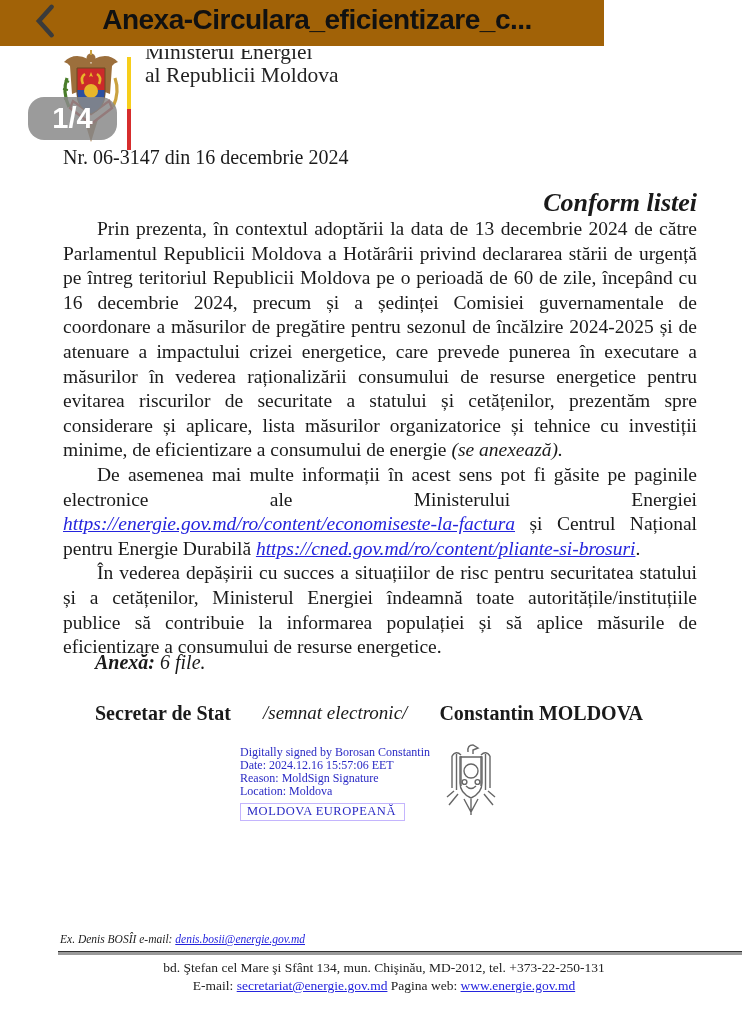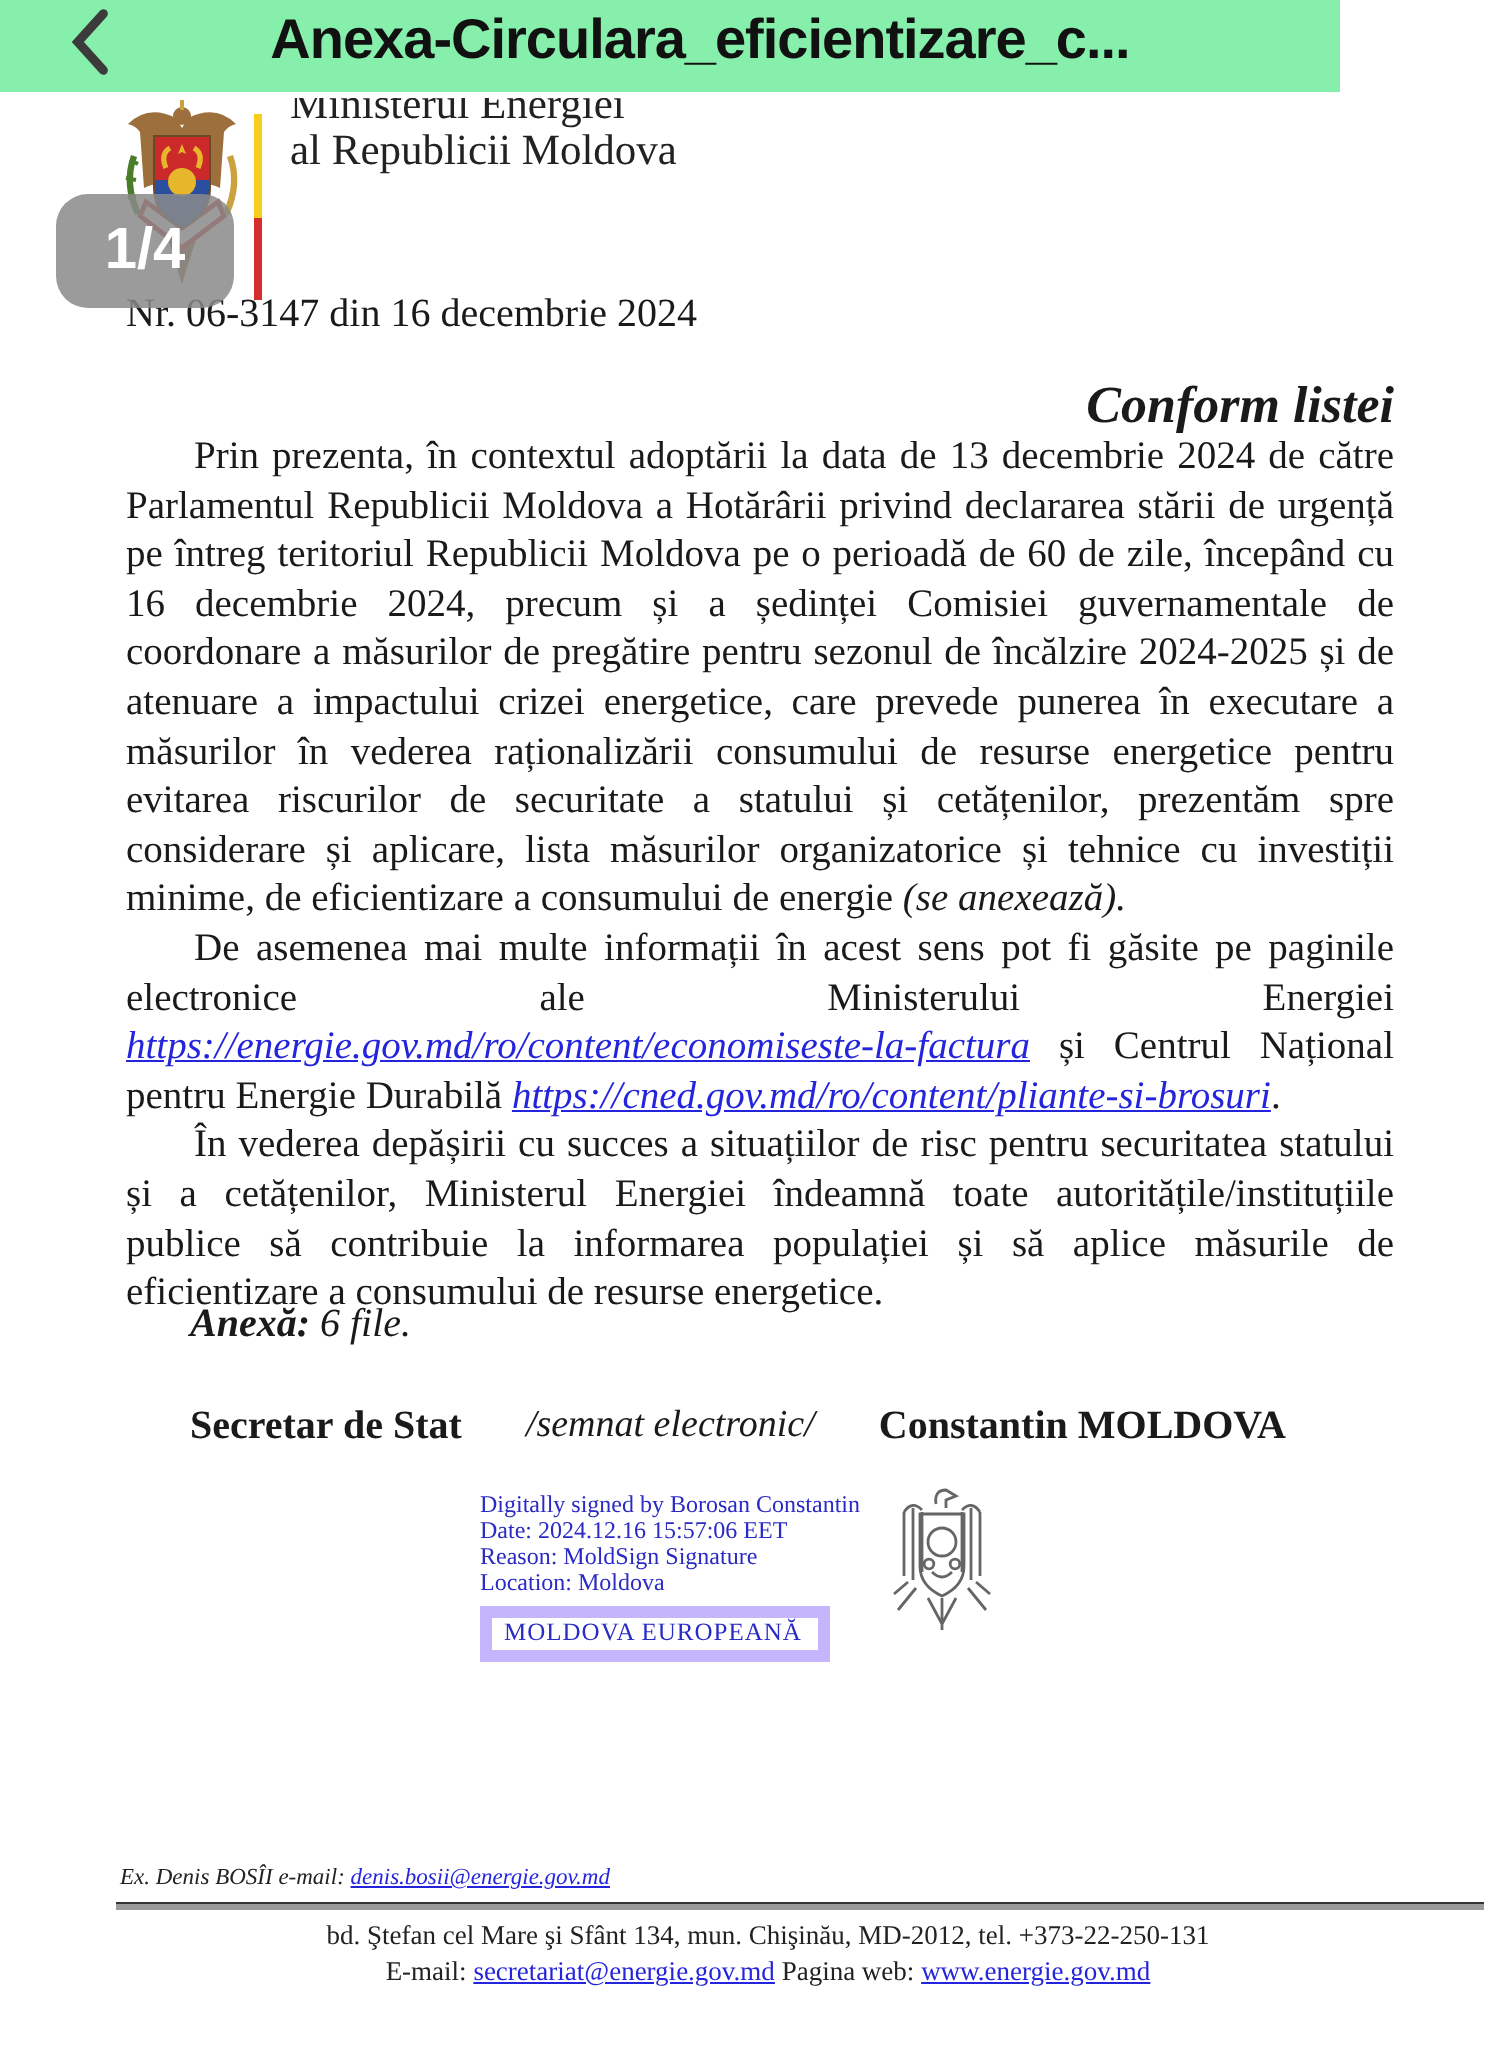--- a/index.html
+++ b/index.html
@@ -2,57 +2,57 @@
 <html><head>
 <meta charset="utf-8">
 <style>
   * { margin:0; padding:0; box-sizing:border-box; }
   html,body { background:#ffffff; }
   .screen {
     position:relative; width:748px; height:1024px; background:#ffffff;
     font-family:"Liberation Serif", serif; color:#1a1a1a; overflow:hidden;
   }
   
-  .appbar { position:absolute; top:0; left:0; width:670px; height:46px; background:#86efac; z-index:30; }
+  .appbar { position:absolute; top:0; left:0; width:604px; height:46px; background:#a16207; z-index:30; }
   .back-btn { position:absolute; left:26px; top:2px; width:40px; height:40px; background:none; border:none; cursor:pointer; }
   .appbar-title {
     position:absolute; left:70px; right:40px; top:4px; text-align:center;
     font-family:"Liberation Sans", sans-serif; font-weight:bold; font-size:28px;
     letter-spacing:-0.5px; color:#111; white-space:nowrap; overflow:hidden;
   }
   
   .logo-color { position:absolute; left:60px; top:50px; width:62px; height:98px; }
   .stripe { position:absolute; left:127px; top:57px; width:4px; height:93px; }
   .stripe .y { height:52px; background:#f7ce1a; }
   .stripe .r { height:41px; background:#d62d2d; }
   .ministry { position:absolute; left:145px; top:49px; height:46px; overflow:hidden; font-size:21.5px; line-height:23px; color:#222; }
   .ministry .l1 { margin-top:-8px; }
   .doc-number { position:absolute; left:63px; top:146px; font-size:20px; }
   .page-badge {
-    position:absolute; left:28px; top:97px; width:89px; height:57px; border-radius:16px;
+    position:absolute; left:28px; top:97px; width:89px; height:43px; border-radius:16px;
     background:rgba(137,137,137,0.85); z-index:20;
     display:flex; align-items:center; justify-content:center;
     font-family:"Liberation Sans", sans-serif; font-weight:bold; font-size:29px; color:#fff;
   }
   .conform { position:absolute; right:51px; top:188px; font-size:26px; font-weight:bold; font-style:italic; }
   
   .body-text { position:absolute; left:63px; top:217px; width:634px; font-size:19.5px; line-height:24.6px; text-align:justify; }
   .body-text p { text-indent:34px; margin:0; }
   .body-text a { color:#2424dd; font-style:italic; text-decoration:underline; cursor:pointer; }
   .it { font-style:italic; }
   .annex { position:absolute; left:95px; top:651px; font-size:20px; }
   .annex .lbl { font-weight:bold; font-style:italic; }
   .annex .val { font-style:italic; }
   
   .sig-row { position:absolute; left:95px; top:702px; width:548px; display:flex; justify-content:space-between; align-items:flex-start; }
   .sig-role, .sig-name { font-size:20px; font-weight:bold; }
   .sig-note { font-size:19px; font-style:italic; }
   .digsig { position:absolute; left:240px; top:746px; font-size:12px; line-height:13px; color:#2a2ac4; }
   .digsig-stamp {
-    display:inline-block; margin-top:5px; border:6px solid #c4b5fd; padding:1px 8px 2px 6px;
+    display:inline-block; margin-top:5px; border:1px solid #c4b5fd; padding:1px 8px 2px 6px;
     font-size:12.5px; color:#2a2ac4; letter-spacing:0.5px;
   }
   .stamp-outline { position:absolute; left:438px; top:741px; width:66px; height:78px; }
   
   .exec-line { position:absolute; left:60px; top:933px; font-size:11.5px; font-style:italic; color:#222; }
   .exec-line a { color:#2424dd; text-decoration:underline; cursor:pointer;margin-top:32px; }
   .footer-divider { position:absolute; left:58px; top:951px; width:684px; height:4px; border-top:1px solid #333; background:#9a9a9a; }
   .footer-addr { position:absolute; left:0; top:959px; width:748px; text-align:center; font-size:13.5px; line-height:18px; color:#222;padding-left:20px; }
   .footer-addr a { color:#2424dd; text-decoration:underline; cursor:pointer; }
 </style>

